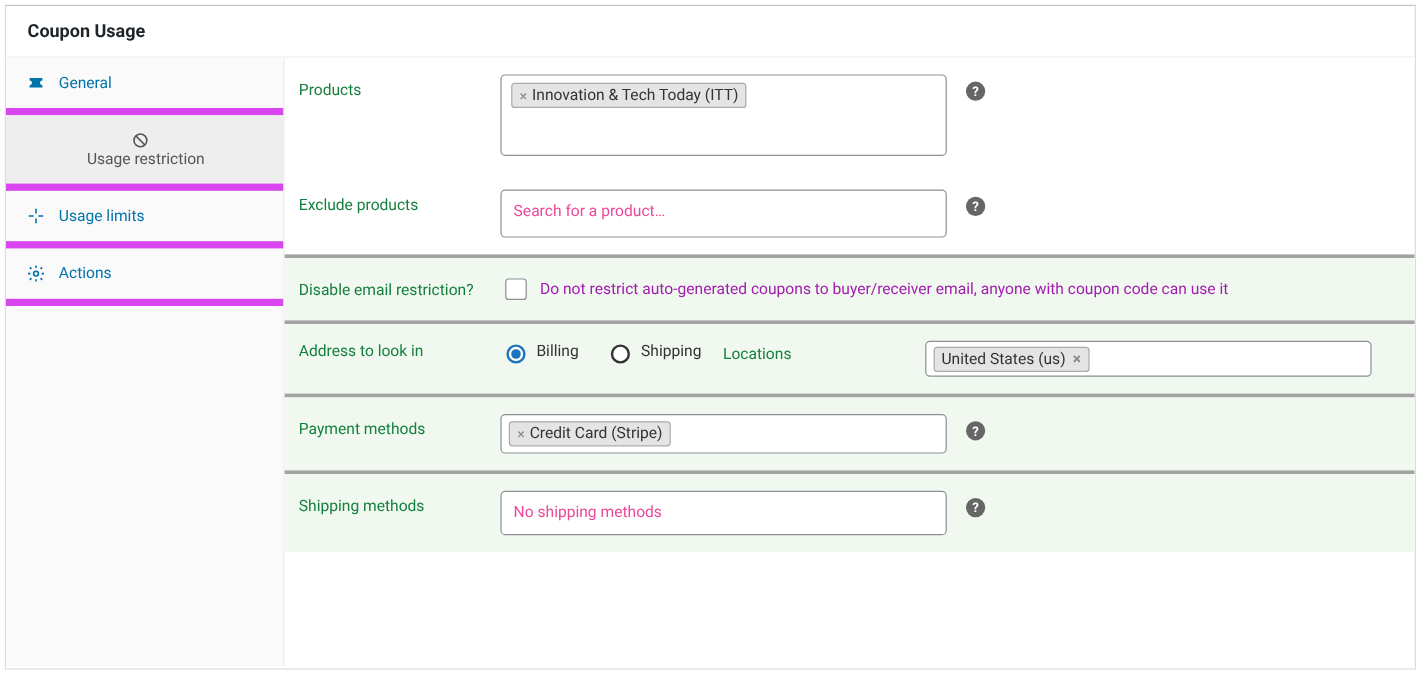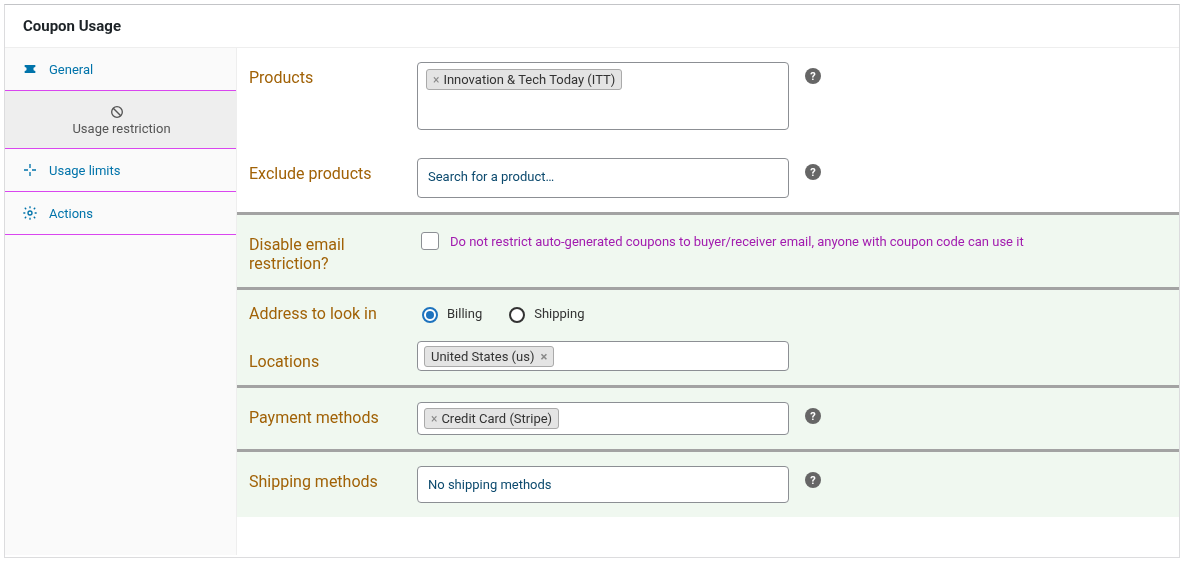--- a/index.html
+++ b/index.html
@@ -36,21 +36,21 @@
   .sidebar {
     width: 232px;
     background: #fafafa;
     border-right: 1px solid #eee;
     flex-shrink: 0;
   }
   .sidebar-item {
     display: flex;
     align-items: center;
     padding: 12px 14px 12px 16px;
-    border-bottom: 1px solid #d946ef;
+    border-bottom: 6px solid #d946ef;
     cursor: pointer;
     color: #0073aa;
     font-size: 13px;
     text-align: center;
   }
   .sidebar-item.active {
     background: #eee;
     color: #555;
     position: relative;
     flex-direction: column;
@@ -71,22 +71,22 @@
   .row {
     display: flex;
     align-items: flex-start;
     padding: 14px 20px 14px 12px;
   }
   .row.tinted { background: #f0f8f0; border-top: 3px solid #a3a3a3; }
   .row-label {
     width: 168px;
     flex-shrink: 0;
     padding-top: 6px;
-    font-size: 16px;
-    color: #a16207;
+    font-size: 13px;
+    color: #15803d;
   }
   .row-field-wide {
     flex: 1;
     display: flex;
     align-items: center;
     gap: 8px;
   }
   .select-box {
     border: 1px solid #8c8f94;
     border-radius: 4px;
@@ -118,21 +118,21 @@
     cursor: pointer;
   }
   .tag .x-after {
     color: #888;
     margin-left: 6px;
     font-size: 13px;
     cursor: pointer;
     font-weight: bold;
   }
   .placeholder {
-    color: #0c4a6e;
+    color: #ec4899;
     font-size: 13px;
     padding: 4px 2px;
   }
   .help {
     display: inline-flex;
     align-items: center;
     justify-content: center;
     width: 16px;
     height: 16px;
     border-radius: 50%;
@@ -251,35 +251,35 @@
       </div>
 
       <div class="row tinted">
         <div class="row-label">Disable email restriction?</div>
         <div class="row-field-wide">
           <input type="checkbox" class="wc-cb" style="">
           <span class="cb-label">Do not restrict auto-generated coupons to buyer/receiver email, anyone with coupon code can use it</span>
         </div>
       </div>
 
-      <div class="row tinted" style="flex-direction:column; gap:18px;">
+      <div class="row tinted" style="flex-direction:row; gap:18px;">
         <div style="display:flex; align-items:center;">
           <div class="row-label" style="padding-top:0;">Address to look in</div>
           <div class="radio-row">
             <label class="radio-wrap">
               <input type="radio" class="wc-radio" name="addr" checked="" style="">
               <span>Billing</span>
             </label>
             <label class="radio-wrap">
               <input type="radio" class="wc-radio unchecked" name="addr" style="">
               <span>Shipping</span>
             </label>
           </div>
         </div>
-        <div style="display:flex; align-items:flex-end;">
+        <div style="display:flex; align-items:flex-start;">
           <div class="row-label" style="padding-top:4px;">Locations</div>
           <div class="select-box single-line">
             <span class="tag">
               <span>United States (us)</span>
               <span class="x-after">×</span>
             </span>
           </div>
         </div>
       </div>
 

